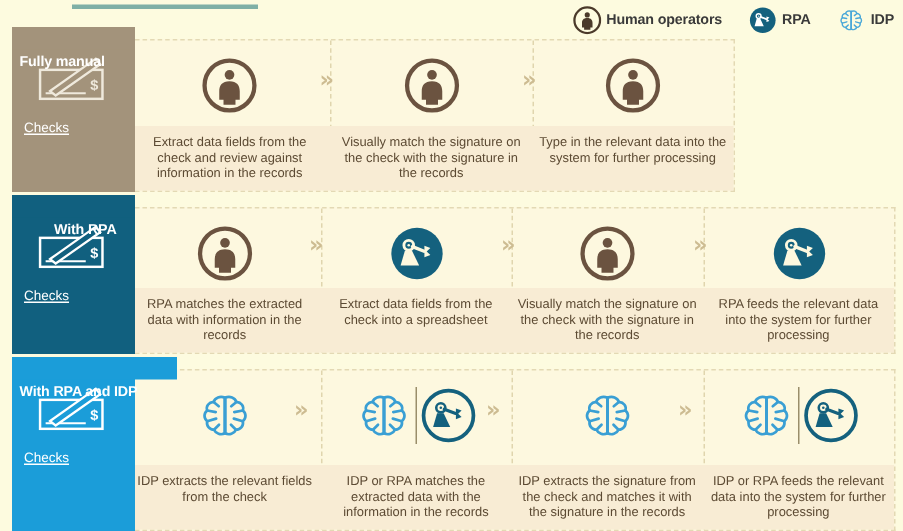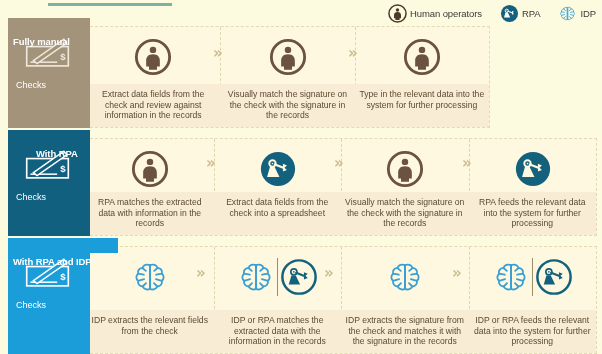--- a/index.html
+++ b/index.html
@@ -21,20 +21,21 @@
   
   .legend {
     position: absolute; right: 6px; top: 3px;
     display: flex; align-items: center; gap: 18px;
     height: 20px;
   }
   .legend-item { display: flex; align-items: center; gap: 3px; }
   .legend-label {
     font-size: 9.5px; color: #3a3a3a; white-space: nowrap;
     letter-spacing: -0.1px;
+    font-weight: bold;
   }
   .legend-ico { width: 19px; height: 19px; display: block; }
 
   
   .row { position: absolute; left: 0; }
   .row1 { top: 18px; height: 110px; width: 602px; }
   .row2 { top: 130px; height: 106px; width: 602px; }
   .row3 { top: 238px; height: 116px; width: 602px; }
 
   
@@ -57,21 +58,21 @@
     position: absolute; left: 8px; top: 0;
     width: 82px;
     display: flex; flex-direction: column;
     align-items: center; justify-content: flex-start;
     padding-top: 18px;
     z-index: 2;
   }
   .check-ico { width: 52px; height: 36px; display: block; }
   .check-label {
     font-size: 9px; color: #ffffff;
-    margin-top: 8px; align-self: flex-start; margin-left: 8px;
+    margin-top: 8px; align-self: flex-start; margin-left: 8px; text-decoration: underline;
   }
 
   
   .panel {
     position: absolute; top: 8px;
     left: 85px;
     background: #fdf8df;
     border: 1px dashed #e3d9b4;
     z-index: 1;
     display: flex;

